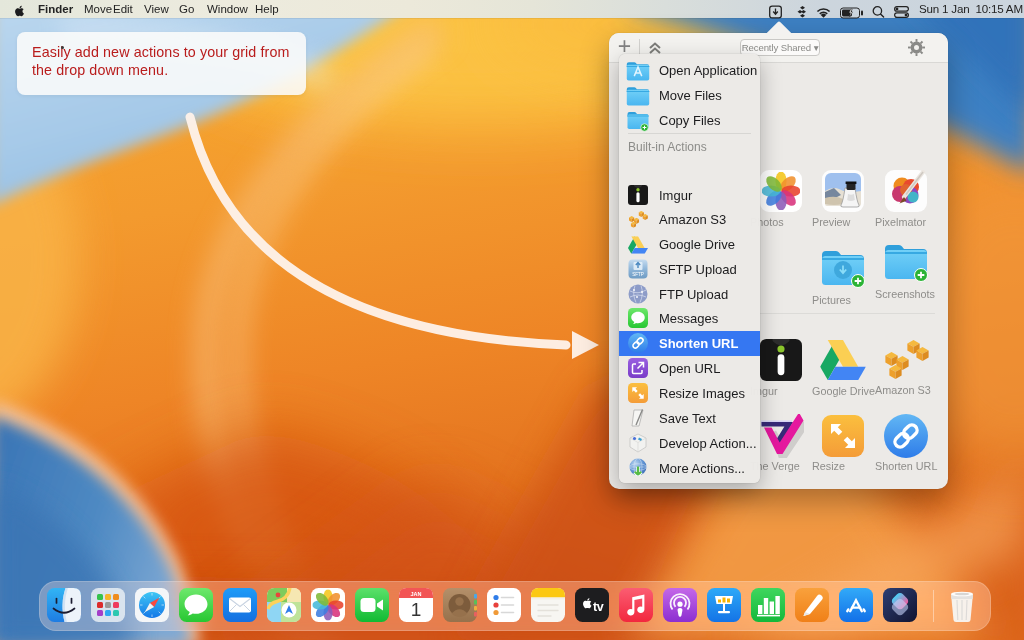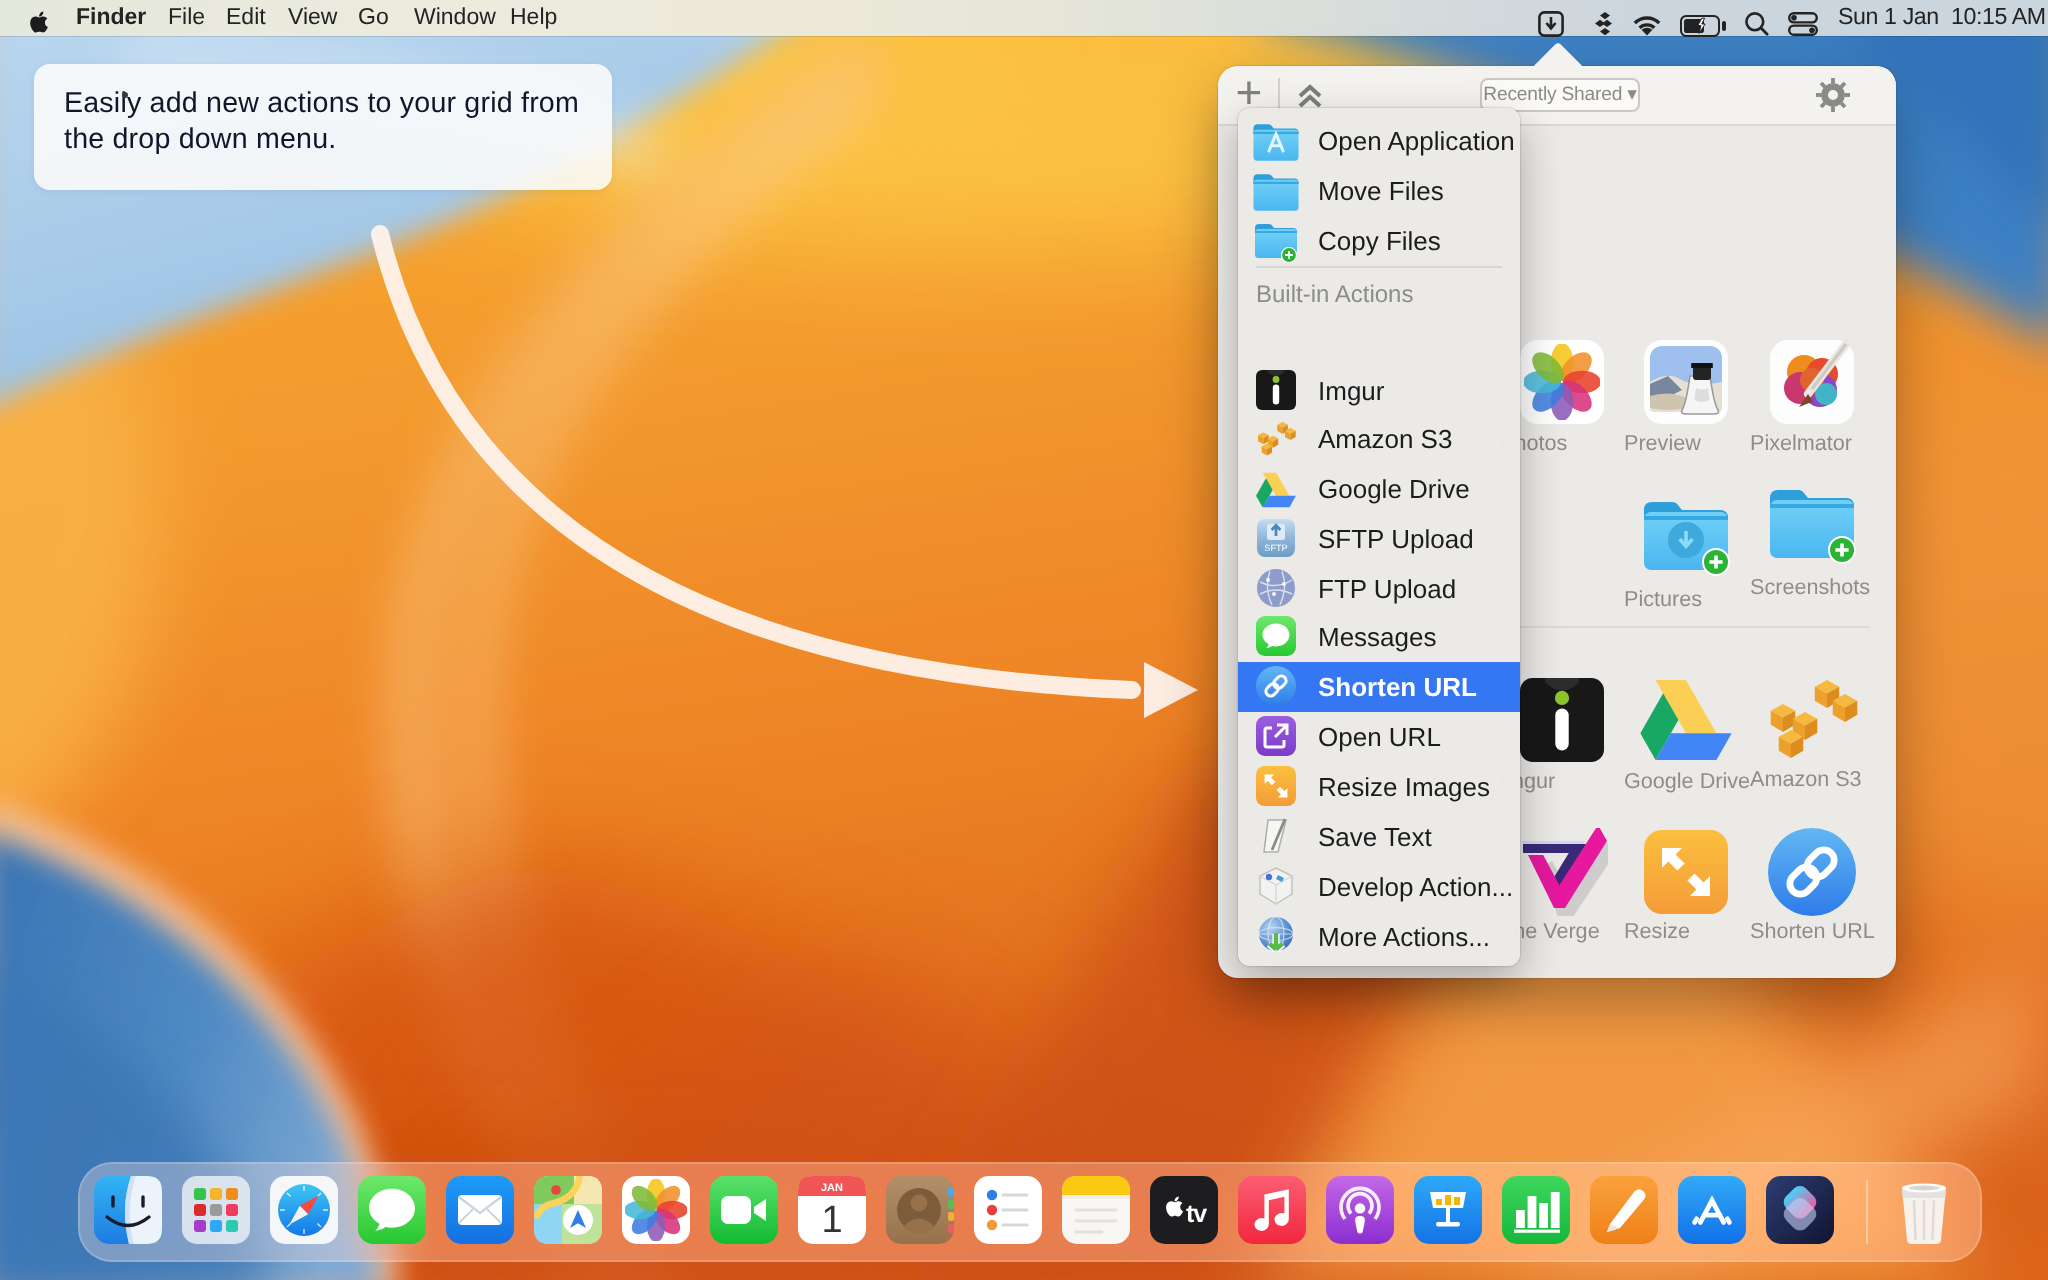--- a/index.html
+++ b/index.html
@@ -9,21 +9,21 @@
 
   
   #menubar { position:absolute; left:0; top:0; width:1024px; height:18px;
     background:linear-gradient(90deg,#e4e7db 0%,#edebde 22%,#ece9da 40%,#e5e5d8 52%,#d9dedb 65%,#ccd5dd 80%,#cbd5de 100%);
     display:flex; align-items:center; font-size:11.5px; color:#232323; box-shadow:0 0.5px 0 rgba(0,0,0,0.12); }
   #menubar .item { position:absolute; top:0; height:18px; line-height:18px; white-space:nowrap; }
 
   
   #tooltip { position:absolute; left:17px; top:32px; width:289px; height:63px;
     background:rgba(252,252,250,0.88); border-radius:8px; padding:12px 15px 0 15px;
-    font-size:14.3px; line-height:17.6px; color:#0f172a; letter-spacing:.1px;
+    font-size:14.3px; line-height:17.6px; color:#b91c1c; letter-spacing:.1px;
     box-shadow:0 1px 4px rgba(0,0,0,0.06); }
 
   
   #popover { position:absolute; left:609px; top:33px; width:339px; height:456px;
     background:#eceae7; border-radius:10px; box-shadow:0 12px 30px rgba(0,0,0,0.30), 0 0 1px rgba(0,0,0,.3); }
   #pop-arrow { position:absolute; left:763px; top:19.5px; width:32px; height:14px; overflow:hidden; }
   #pop-arrow:before { content:""; position:absolute; left:6px; top:5px; width:20px; height:20px;
     background:#f3f2f0; transform:rotate(45deg); border-radius:2px; }
   #pop-toolbar { position:absolute; left:0; top:0; width:339px; height:30px;
     background:#f3f2ef; border-bottom:1px solid #d9d8d5; border-radius:10px 10px 0 0; }
@@ -129,21 +129,21 @@
 <svg style="position:absolute;left:0;top:0" width="1024" height="640" viewBox="0 0 1024 640">
   <path d="M190,117 Q243,332 566,345" fill="none" stroke="#fdf1e9" stroke-width="9" stroke-linecap="round" opacity="0.96"></path>
   <path d="M572,331 L599,345 L572,359 Z" fill="#fdf1e9" opacity="0.96"></path>
 </svg>
 
 <div id="menubar">
   <svg class="item" style="left:14px;top:3px" width="11" height="13" viewBox="0 0 170 200">
         <path fill="#1c1c1e" d="M150.37 130.25c-2.45 5.66-5.35 10.87-8.71 15.66-4.58 6.53-8.33 11.05-11.22 13.56-4.48 4.12-9.28 6.23-14.42 6.35-3.69 0-8.14-1.05-13.32-3.18-5.197-2.12-9.973-3.17-14.34-3.17-4.58 0-9.492 1.05-14.746 3.17-5.262 2.13-9.501 3.24-12.742 3.35-4.929.21-9.842-1.96-14.746-6.52-3.13-2.73-7.045-7.41-11.735-14.04-5.032-7.08-9.169-15.29-12.41-24.65-3.471-10.11-5.211-19.9-5.211-29.378 0-10.857 2.346-20.221 7.045-28.068 3.693-6.303 8.606-11.275 14.755-14.925s12.793-5.51 19.948-5.629c3.915 0 9.049 1.211 15.429 3.591 6.362 2.388 10.447 3.599 12.238 3.599 1.339 0 5.877-1.416 13.57-4.239 7.275-2.618 13.415-3.702 18.445-3.275 13.63 1.1 23.87 6.473 30.68 16.153-12.19 7.386-18.22 17.731-18.1 31.002.11 10.337 3.86 18.939 11.23 25.769 3.34 3.17 7.07 5.62 11.22 7.36-.9 2.61-1.85 5.11-2.86 7.51zM119.11 7.24c0 8.102-2.96 15.667-8.86 22.669-7.12 8.324-15.732 13.134-25.071 12.375a25.222 25.222 0 0 1-.188-3.07c0-7.778 3.386-16.102 9.399-22.908 3.002-3.446 6.82-6.311 11.45-8.597 4.62-2.252 8.99-3.497 13.1-3.737.12 1.083.17 2.166.17 3.268z"></path>
       </svg>
   <b class="item" style="left:38px">Finder</b>
-  <span class="item" style="left:84px">File</span>
+  <span class="item" style="left:84px">Move</span>
   <span class="item" style="left:113px">Edit</span>
   <span class="item" style="left:144px">View</span>
   <span class="item" style="left:179px">Go</span>
   <span class="item" style="left:207px">Window</span>
   <span class="item" style="left:255px">Help</span>
   <span class="item" style="left:919px;font-size:11.6px;letter-spacing:-0.2px">Sun 1 Jan&nbsp; 10:15 AM</span>
 
   <svg class="item" style="left:769px;top:3px" width="13" height="13" viewBox="0 0 13 13">
         <rect x="0.7" y="0.7" width="11.6" height="11.6" rx="2.4" fill="none" stroke="#232323" stroke-width="1.3"></rect>
         <path d="M6.5,3 L6.5,8 M4.2,6 L6.5,8.7 L8.8,6" stroke="#232323" stroke-width="1.3" fill="none"></path>

